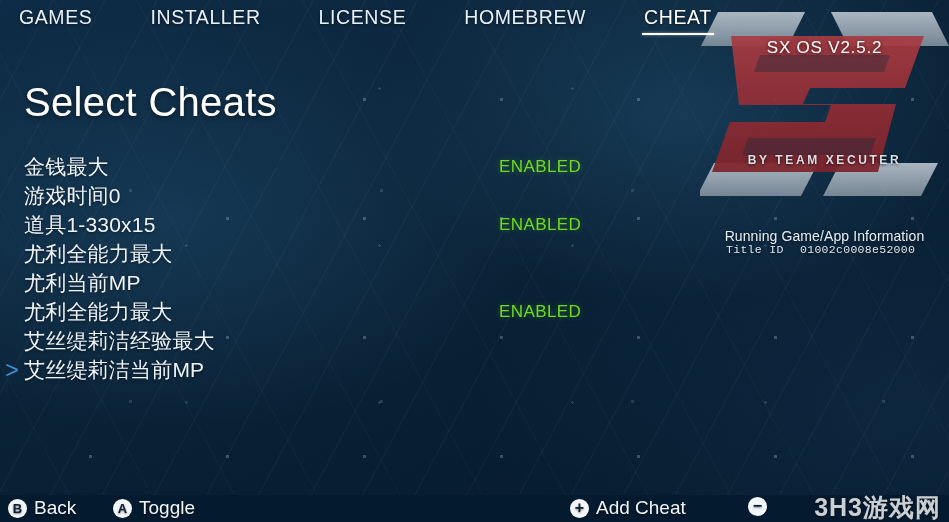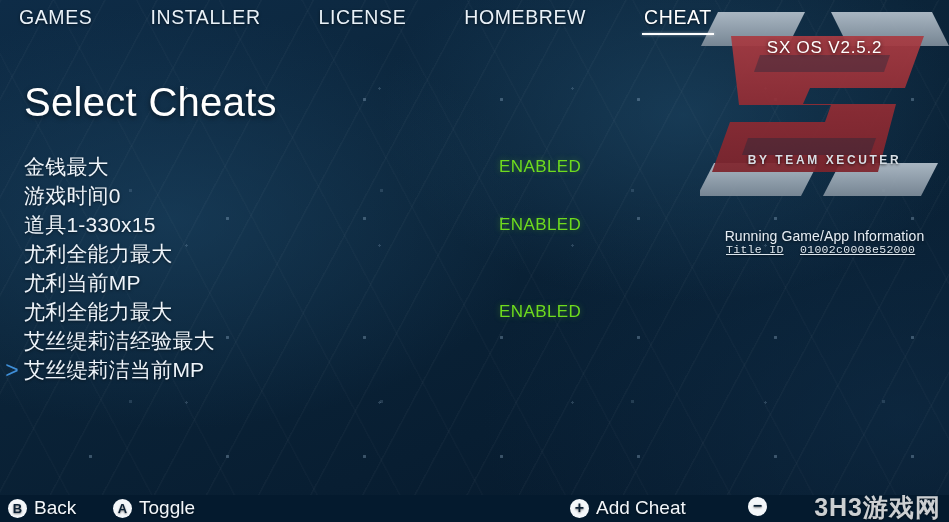--- a/index.html
+++ b/index.html
@@ -163,21 +163,20 @@
     text-shadow:0 1px 3px rgba(0,0,0,.55);
     margin-top:8px;
   }
   #id-block{
     position:absolute; left:26px; top:243px;
     font-family:"Liberation Mono", monospace;
     font-size:11.5px;
     line-height:13.5px;
     color:#dce6ee;
     text-shadow:0 1px 2px rgba(0,0,0,.6);
-    text-decoration:underline;
   }
   .id-row{ display:flex; }
   .id-label{ width:74px; letter-spacing:.3px; }
   .id-value{ letter-spacing:.3px; }
 
   
   #footer{
     position:absolute; left:0; bottom:0;
     width:949px; height:27px;
     background:#041a2e;

